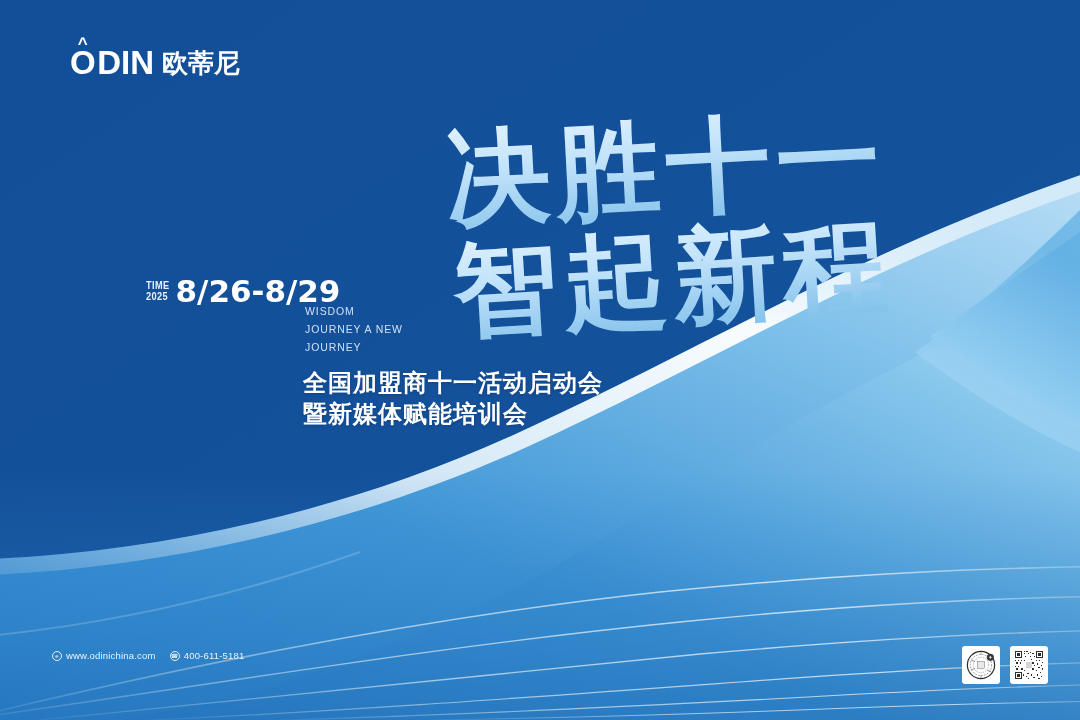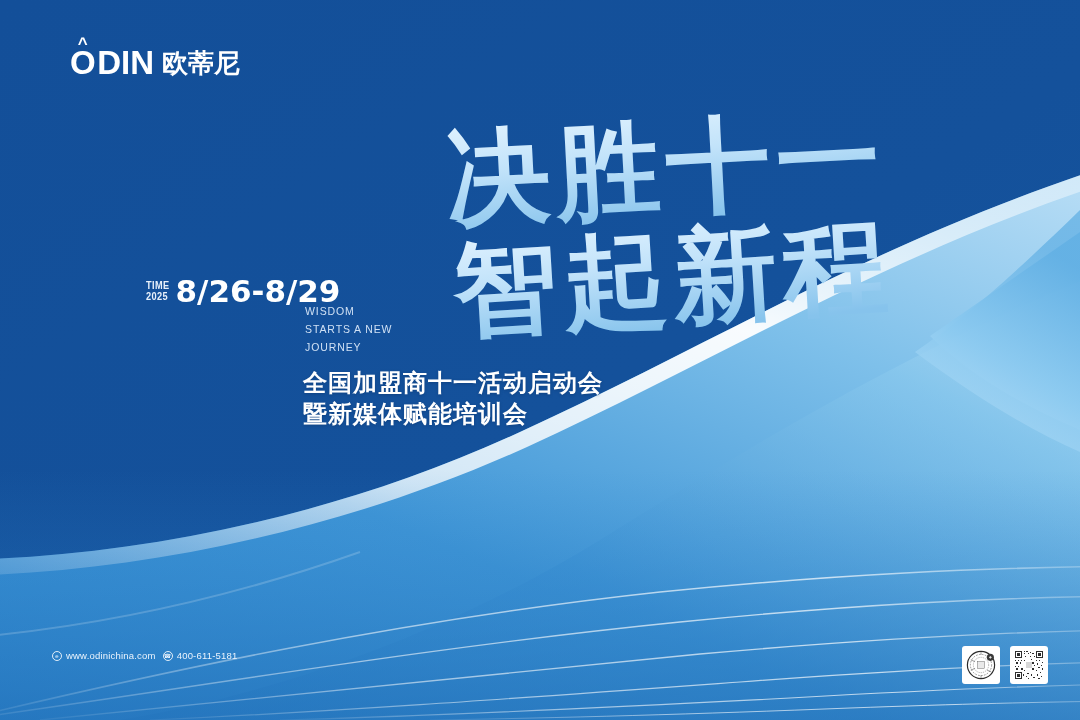--- a/index.html
+++ b/index.html
@@ -88,21 +88,21 @@
   .footer{
     position:absolute;left:52px;top:645px;color:#ffffff;
   }
   .footer-company{
     font-family:"DejaVu Sans","Liberation Sans",sans-serif;
     font-size:12.5px;font-weight:700;letter-spacing:.3px;line-height:16px;
     white-space:nowrap;
     text-shadow:0 1px 2px rgba(10,45,90,.3);
   }
   .footer-meta{
-    display:flex;align-items:center;gap:7px;margin-top:5px;
+    display:flex;align-items:center;gap:14px;margin-top:5px;
     font-size:9.5px;letter-spacing:.2px;color:#eaf3fd;
   }
   .meta-item{display:flex;align-items:center;gap:4px;white-space:nowrap;}
   .mini-icon{
     width:10px;height:10px;border-radius:50%;
     display:inline-flex;align-items:center;justify-content:center;
     border:1px solid rgba(255,255,255,.85);
     font-size:6px;line-height:1;flex:none;
   }
 
@@ -231,21 +231,21 @@
   <div class="date-row">
     <span class="date-tag">
       <span>TIME</span>
       <span>2025</span>
     </span>
     <span class="date-main">8/26-8/29</span>
   </div>
 
   <div class="tagline">
     <div>WISDOM</div>
-    <div>STARTS A NEW</div>
+    <div>JOURNEY A NEW</div>
     <div>JOURNEY</div>
   </div>
 
   <div class="subtitle">
     <div>全国加盟商十一活动启动会</div>
     <div>暨新媒体赋能培训会</div>
   </div>
 
   <div class="footer">
     <div class="footer-meta">

